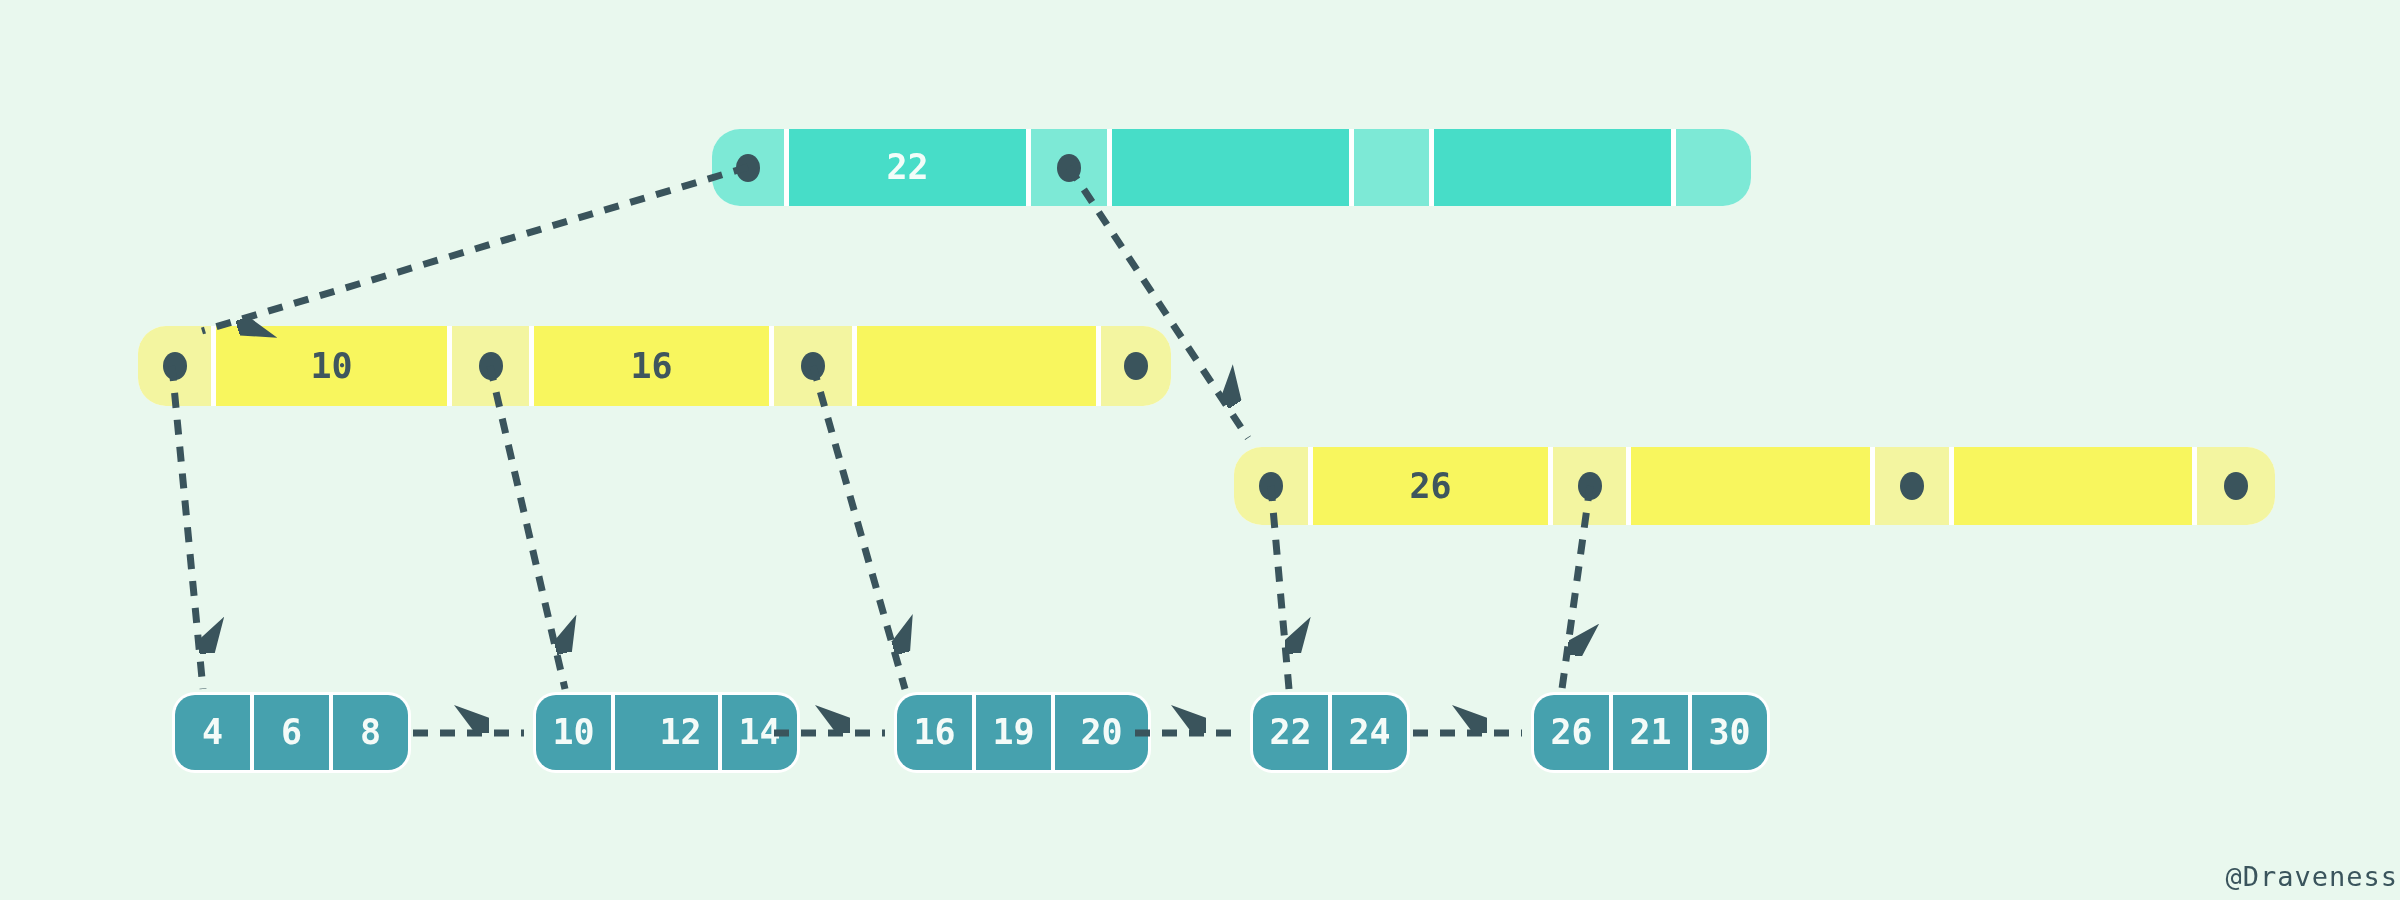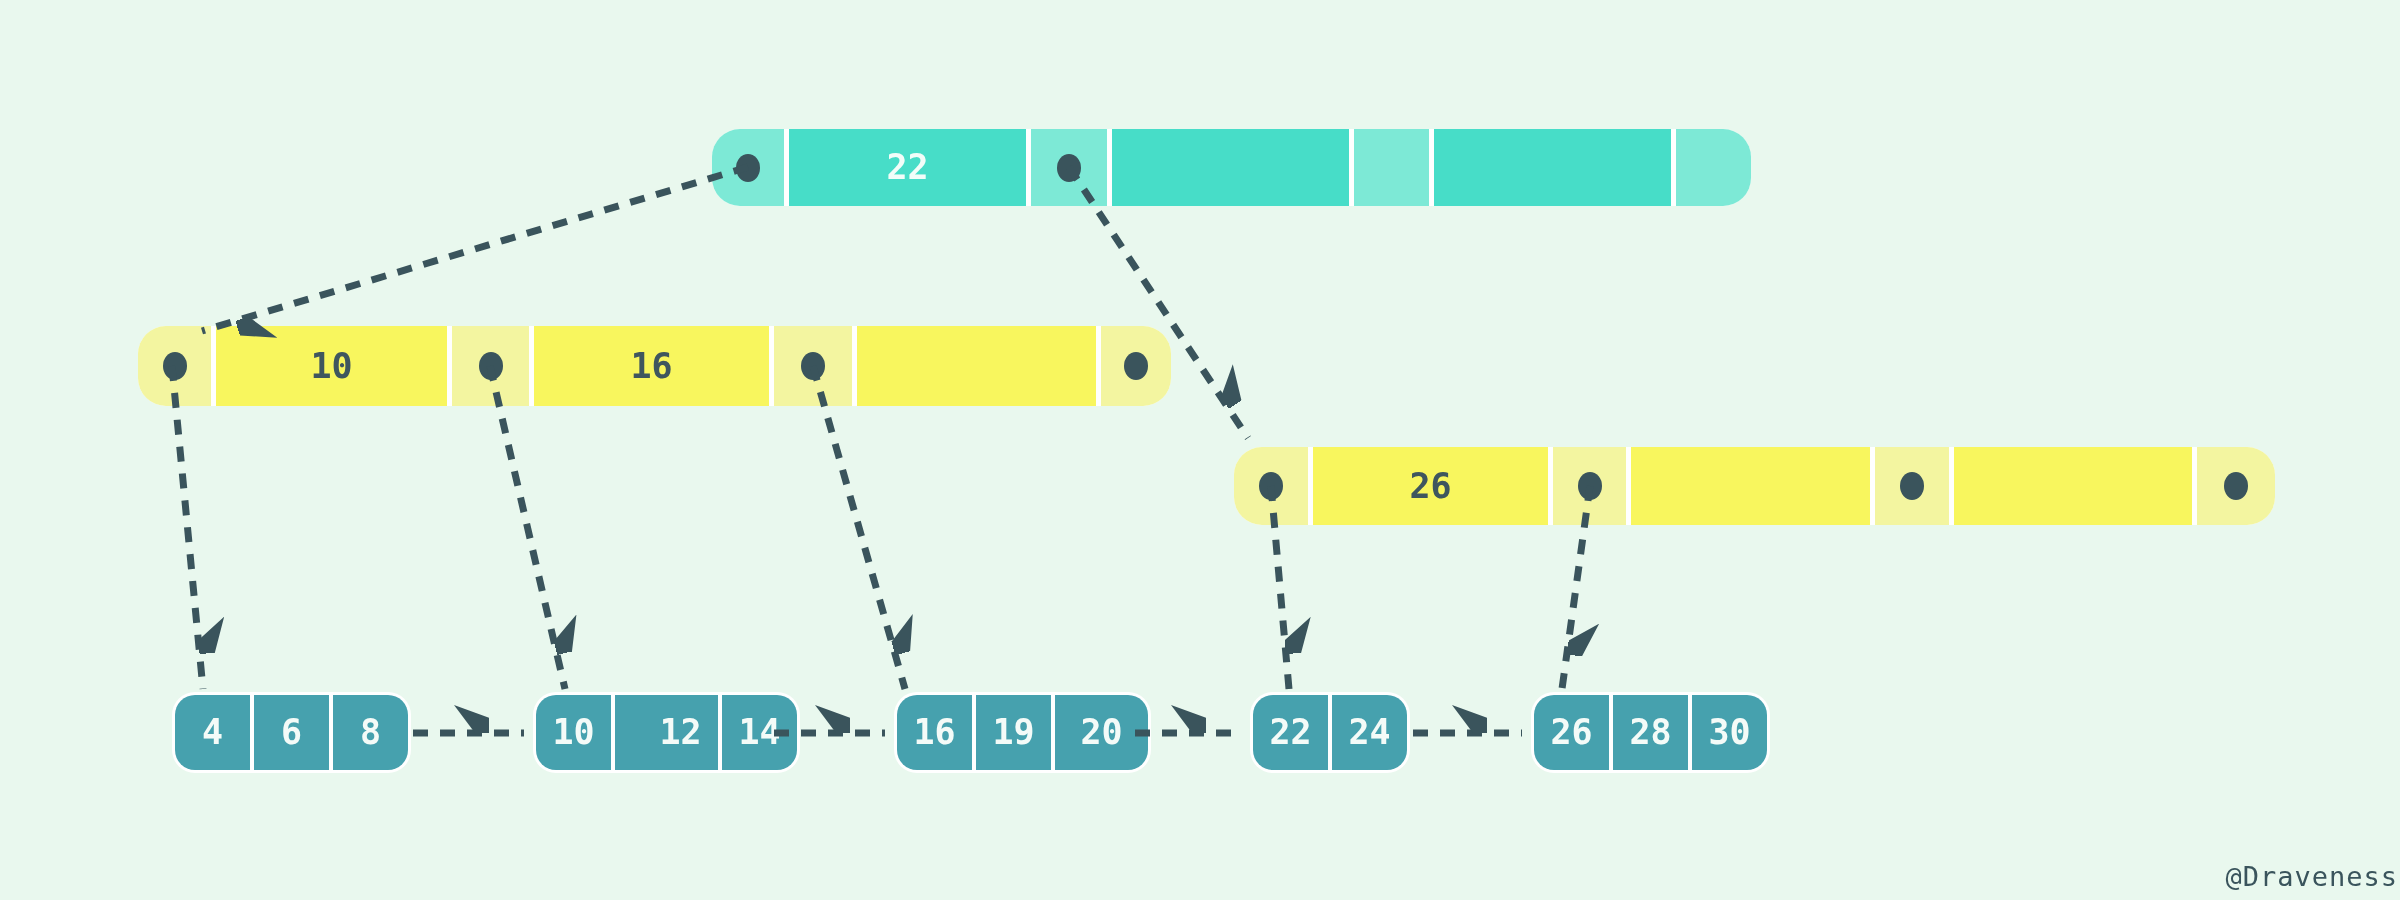--- a/index.html
+++ b/index.html
@@ -153,21 +153,21 @@
         </div>
         <div class="cell key" style="width: 75px;">
           <span class="val">24</span>
         </div>
       </div>
       <div class="node leaf" style="left: 1531px; top: 692px; height: 75px; gap: 4px; padding: 3px;">
         <div class="cell key" style="width: 75px;">
           <span class="val">26</span>
         </div>
         <div class="cell key" style="width: 75px;">
-          <span class="val">28</span>
+          <span class="val">21</span>
         </div>
         <div class="cell key" style="width: 75px;">
           <span class="val">30</span>
         </div>
       </div>
     </div>
   <svg class="overlay" id="arrows-layer" viewBox="0 0 2400 900" xmlns="http://www.w3.org/2000/svg">
     <defs>
       <marker id="ah" markerUnits="strokeWidth" markerWidth="5" markerHeight="4" refX="10" refY="4" orient="auto">
         <path d="M0,0 L11,4 L0,8 L3,4 Z" fill="#3a545c"></path>

